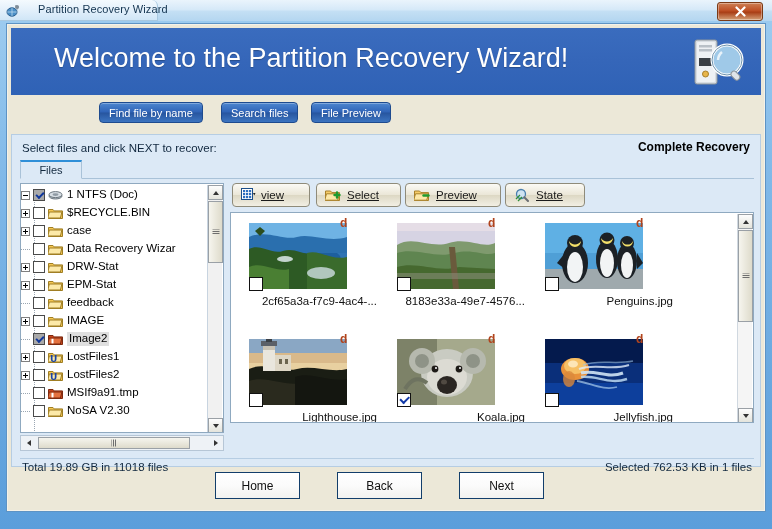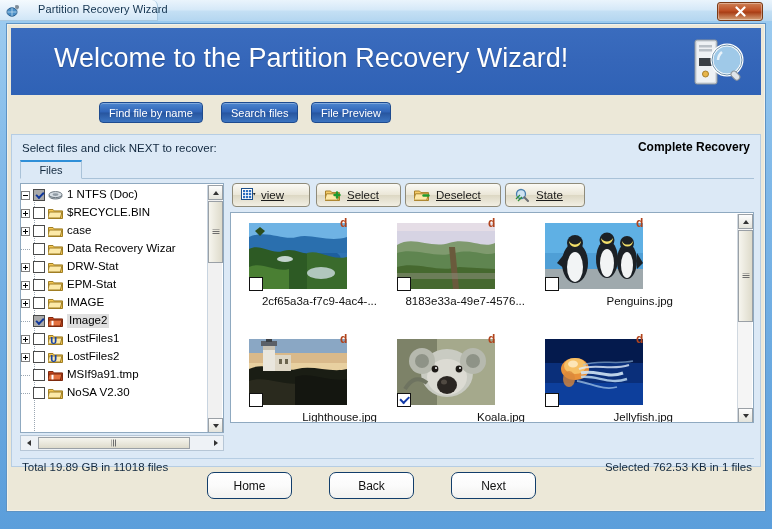--- a/index.html
+++ b/index.html
@@ -322,24 +322,24 @@
   .st-right { position: absolute; right: 2px; top: 2px; font-size: 11.5px; color: #11283f; }
 
   
   .footer {
     position: absolute; left: 0; top: 448px; width: 758px; height: 40px;
   }
   .navbtn {
     position: absolute; top: 0; width: 85px; height: 27px;
     background: linear-gradient(to bottom,#ffffff 0%,#fbfbfb 50%,#f2f2ef 100%);
     border: 1px solid #123e6b;
-    border-radius: 7px;
+    border-radius: 0;
     font-size: 12px; color: #111;
     display: flex; align-items: center; justify-content: center;
-    cursor: pointer; box-sizing: border-box;
+    cursor: pointer; box-sizing: border-box; margin-left: 8px;
   }
   .navbtn:nth-of-type(1) { left: 200px; }
   .navbtn:nth-of-type(2) { left: 322px; }
   .navbtn:nth-of-type(3) { left: 444px; }
 </style>
 </head>
 <body>
 
 <div class="titlebar">
   <div class="tb-tabshape"></div>
@@ -446,20 +446,29 @@
               <span class="tlabel">DRW-Stat</span>
             </div>
             <div class="trow indent1">
               <span class="exp plus"></span>
               <span class="cb"></span>
               <span class="ficon"><svg width="15" height="13" viewBox="0 0 15 13">
                   <path d="M0.5 2.5 h4.5 l1.2 1.4 h8.3 v7.6 h-14 z" fill="#f4c653" stroke="#a07f24" stroke-width="1"></path>
                   <path d="M1.3 5 h12.6 l-1.5 6 h-12.6 z" fill="#fce9a8" stroke="#a07f24" stroke-width="1"></path>
                 </svg></span>
               <span class="tlabel">EPM-Stat</span>
+            </div>
+            <div class="trow indent1">
+              <span class="dots"></span>
+              <span class="cb"></span>
+              <span class="ficon"><svg width="15" height="13" viewBox="0 0 15 13">
+                  <path d="M0.5 2.5 h4.5 l1.2 1.4 h8.3 v7.6 h-14 z" fill="#f4c653" stroke="#a07f24" stroke-width="1"></path>
+                  <path d="M1.3 5 h12.6 l-1.5 6 h-12.6 z" fill="#fce9a8" stroke="#a07f24" stroke-width="1"></path>
+                </svg></span>
+              <span class="tlabel">feedback</span>
             </div>
             <div class="trow indent1">
               <span class="exp plus"></span>
               <span class="cb"></span>
               <span class="ficon"><svg width="15" height="13" viewBox="0 0 15 13">
                   <path d="M0.5 2.5 h4.5 l1.2 1.4 h8.3 v7.6 h-14 z" fill="#f4c653" stroke="#a07f24" stroke-width="1"></path>
                   <path d="M1.3 5 h12.6 l-1.5 6 h-12.6 z" fill="#fce9a8" stroke="#a07f24" stroke-width="1"></path>
                 </svg></span>
               <span class="tlabel">IMAGE</span>
             </div>
@@ -576,21 +585,21 @@
         </div>
 
         <div class="tbbtn">
           <span class="gl">
             <svg width="17" height="14" viewBox="0 0 17 14">
               <path d="M0.5 3 h5 l1.4 1.6 h7.6 v7.9 h-14 z" fill="#f6cd6a" stroke="#a8802a" stroke-width="1"></path>
               <path d="M1.5 5.8 h13 l-1.8 6.4 h-13 z" fill="#fde8a8" stroke="#a8802a" stroke-width="1"></path>
               <path d="M9.5 7.5 h5" stroke="#1f9b2f" stroke-width="2.4" stroke-linecap="round"></path>
             </svg>
           </span>
-          <span>Deselect</span>
+          <span>Preview</span>
         </div>
 
         <div class="tbbtn">
           <span class="gl">
             <svg width="17" height="14" viewBox="0 0 17 14">
               <circle cx="7" cy="6" r="4.5" fill="#cfe3f2" stroke="#4a7fae" stroke-width="1.3"></circle>
               <path d="M10.3 9.3 L14 13" stroke="#6b6f73" stroke-width="2" stroke-linecap="round"></path>
               <path d="M2 11 l4 -4 M4 13 l4 -4" stroke="#2e8f3a" stroke-width="1.3"></path>
             </svg>
           </span>

